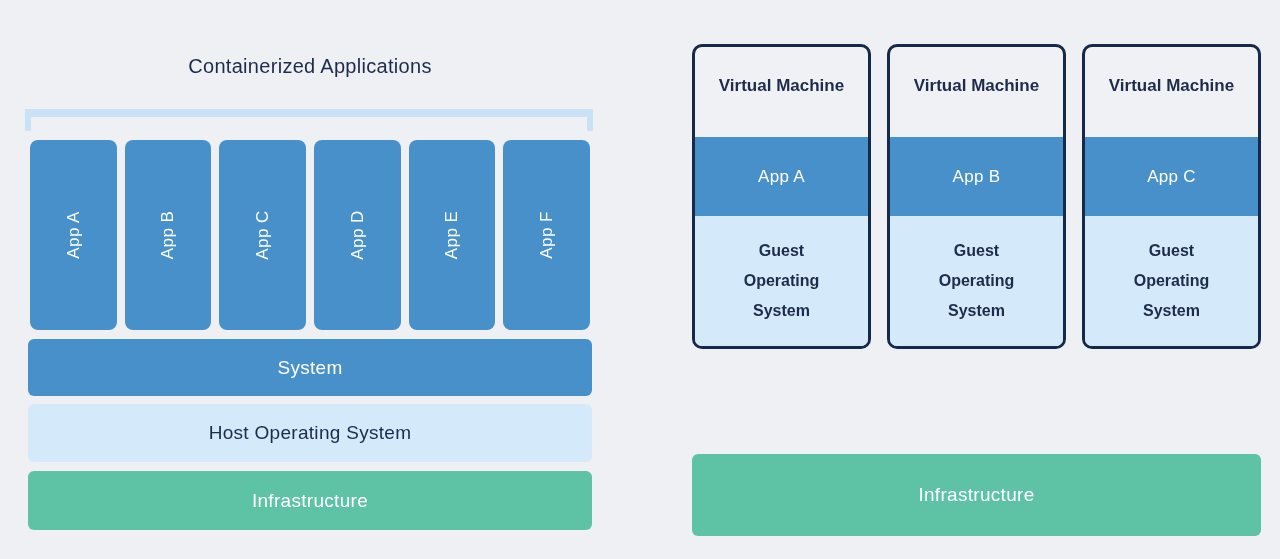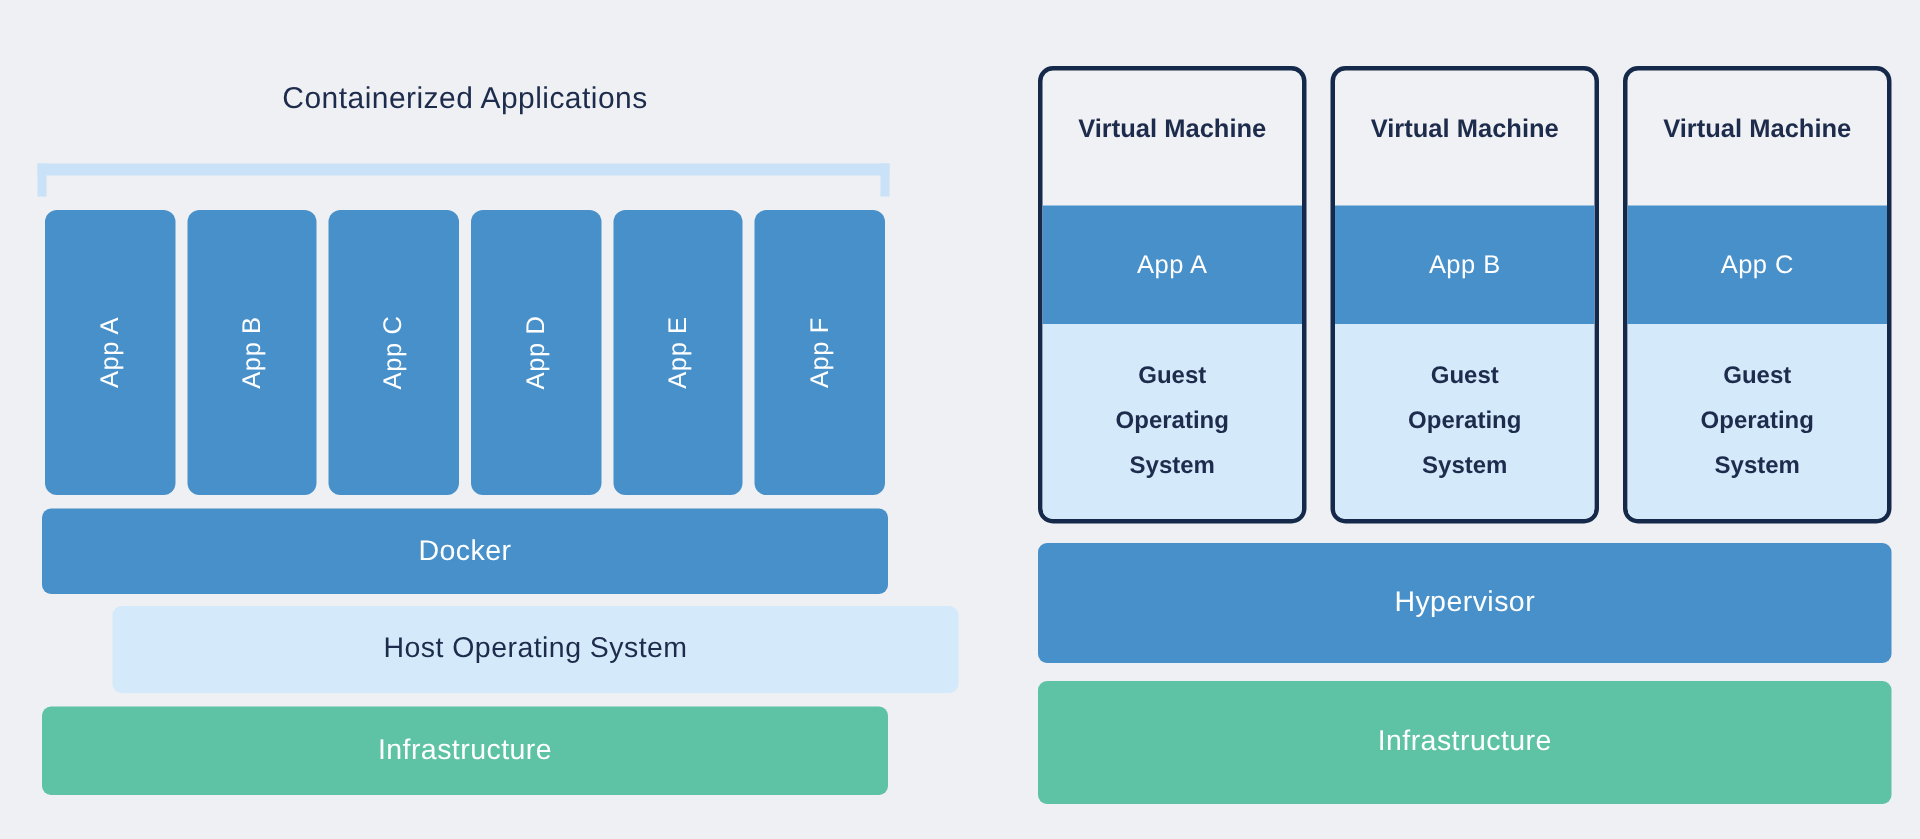--- a/index.html
+++ b/index.html
@@ -69,21 +69,21 @@
     position: absolute;
     left: 28px; width: 564px;
     border-radius: 6px;
     display: flex;
     align-items: center;
     justify-content: center;
     font-size: 19px;
     letter-spacing: 0.3px;
   }
   .layer.blue  { background: var(--blue);  color: var(--white); }
-  .layer.light { background: var(--lightBlue); color: var(--navy); margin-left: 47px; }
+  .layer.light { background: var(--lightBlue); color: var(--navy); }
   .layer.green { background: var(--green); color: var(--white); }
   .docker { top: 339px; height: 57px; }
   .host-os { top: 404px; height: 58px; }
   .left-infra { top: 471px; height: 59px; }
 
   
   .vm-row {
     position: absolute;
     left: 692px; top: 44px;
     width: 569px; height: 305px;
@@ -168,21 +168,21 @@
       <span>App D</span>
     </div>
     <div class="app-box">
       <span>App E</span>
     </div>
     <div class="app-box">
       <span>App F</span>
     </div>
   </div>
 
-  <div class="layer blue docker">Docker</div>
+  <div class="layer blue docker">System</div>
   <div class="layer light host-os">Host Operating System</div>
   <div class="layer green left-infra">Infrastructure</div>
 
   <div class="vm-row">
 
     <div class="vm-box">
       <div class="vm-top">Virtual Machine</div>
       <div class="vm-app">App A</div>
       <div class="vm-os">Guest Operating System</div>
     </div>
@@ -194,16 +194,15 @@
     </div>
 
     <div class="vm-box">
       <div class="vm-top">Virtual Machine</div>
       <div class="vm-app">App C</div>
       <div class="vm-os">Guest Operating System</div>
     </div>
 
   </div>
 
-  <div class="right-layer hypervisor">Hypervisor</div>
   <div class="right-layer right-infra">Infrastructure</div>
 
 </div>
 
 </body></html>

